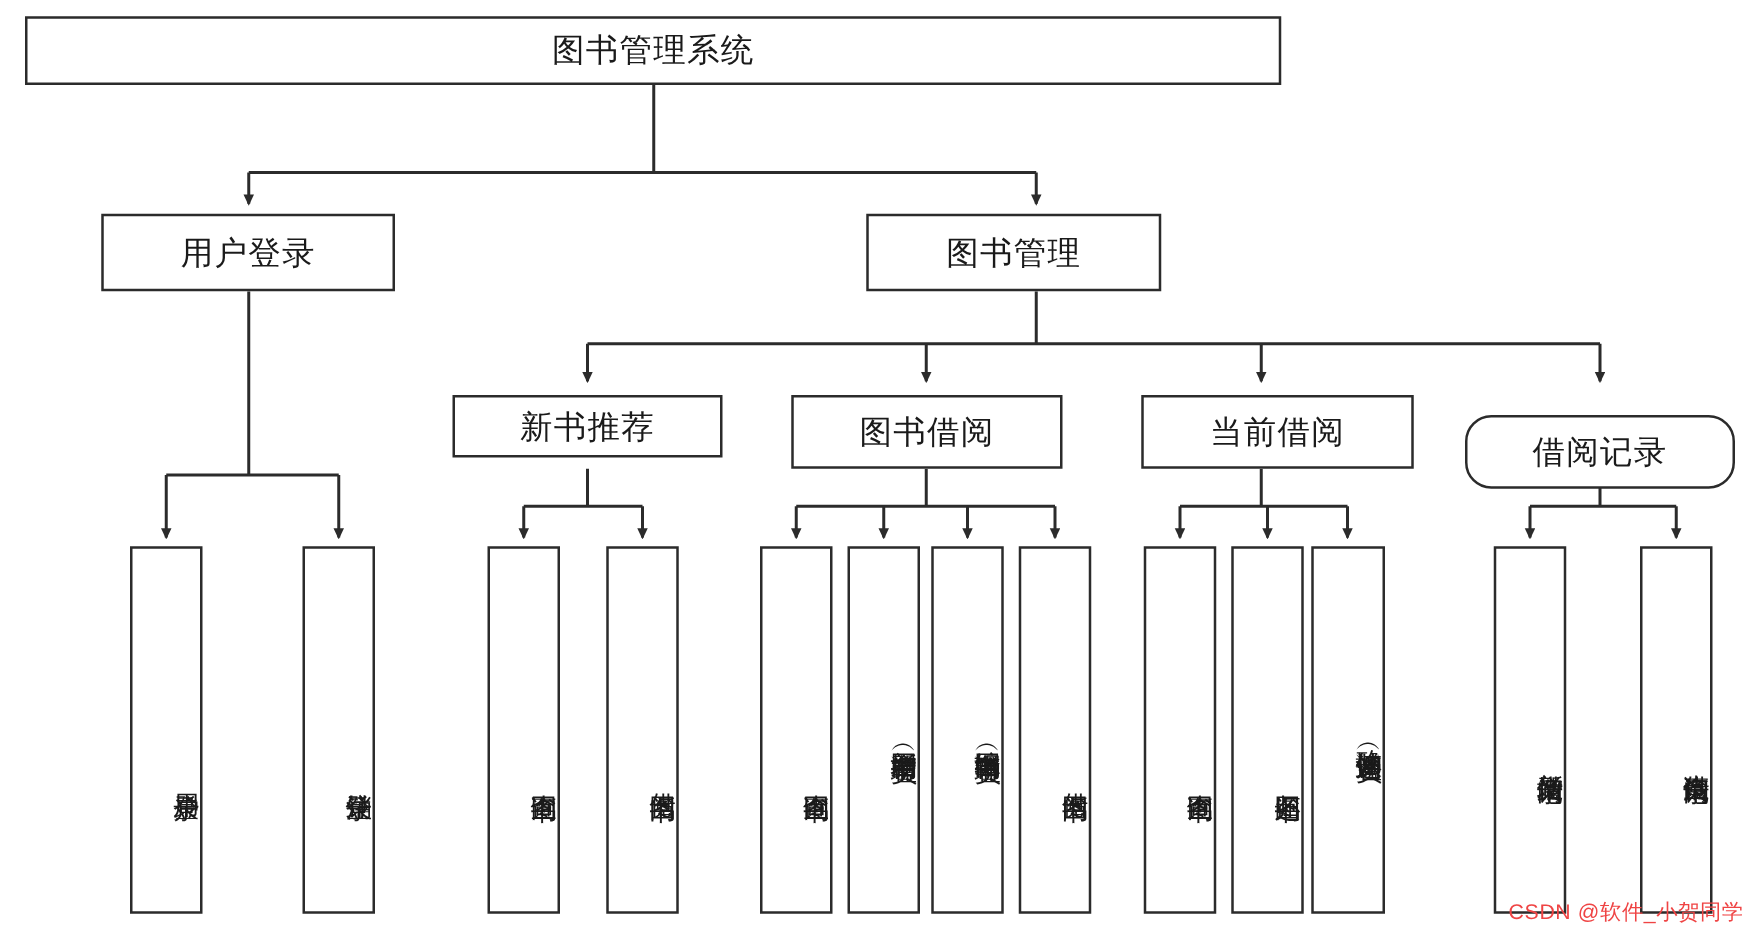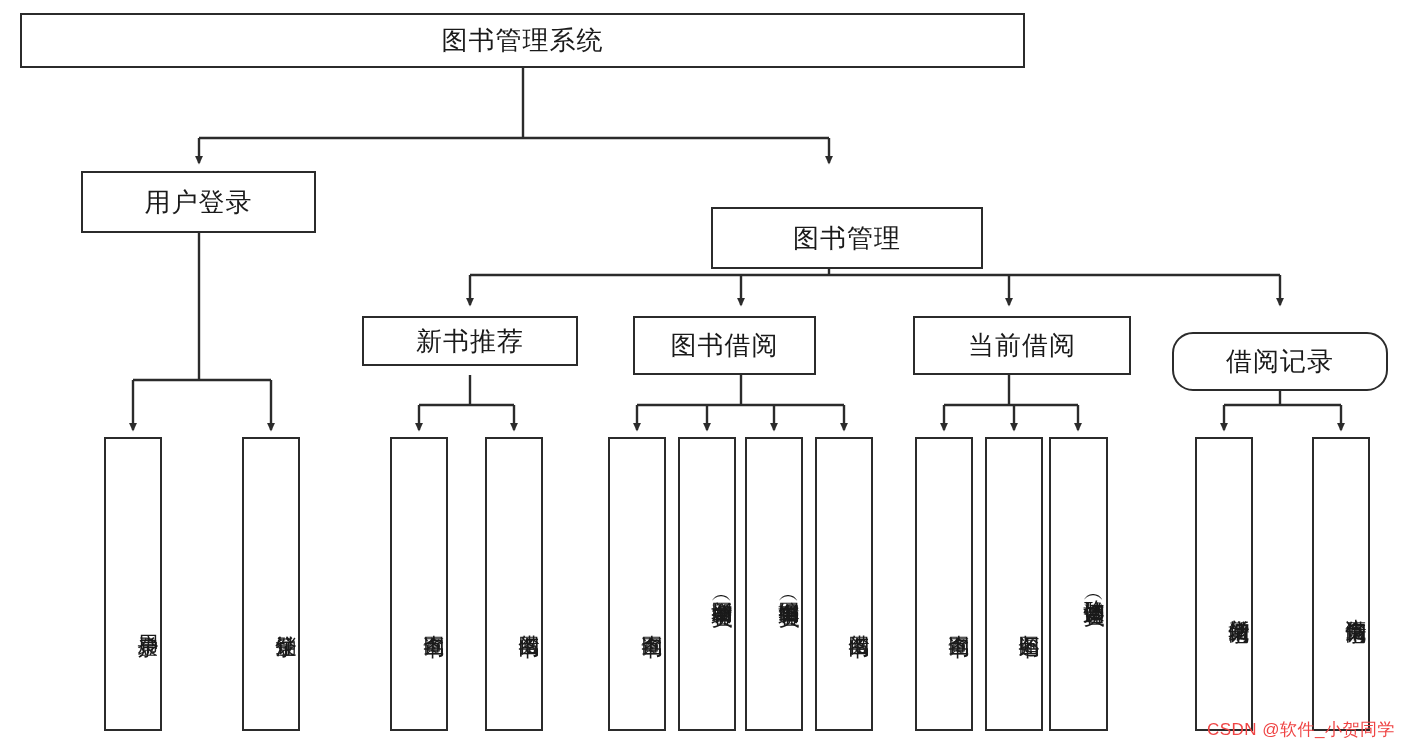--- a/index.html
+++ b/index.html
@@ -119,28 +119,28 @@
     </g>
   </svg>
 
   <div class="node horiz" style="left:20px; top:13px; width:1005px; height:55px;">
     <span>图书管理系统</span>
   </div>
 
   <div class="node horiz" style="left:81px; top:171px; width:235px; height:62px;">
     <span>用户登录</span>
   </div>
-  <div class="node horiz" style="left:711px; top:171px; width:272px; height:62px;margin-top:36px;">
+  <div class="node horiz" style="left:693px; top:171px; width:236px; height:62px;">
     <span>图书管理</span>
   </div>
 
   <div class="node horiz" style="left:362px; top:316px; width:216px; height:50px;">
     <span>新书推荐</span>
   </div>
-  <div class="node horiz" style="left:633px; top:316px; width:183px; height:59px;">
+  <div class="node horiz" style="left:633px; top:316px; width:217px; height:59px;">
     <span>图书借阅</span>
   </div>
   <div class="node horiz" style="left:900px; top:316px; width:218px; height:59px;margin-left:13px;">
     <span>当前借阅</span>
   </div>
   <div class="node horiz" style="left:1172px; top:332px; width:216px; height:59px;border-radius:21px;">
     <span>借阅记录</span>
   </div>
 
   <div class="node vert" style="left:104px; top:437px; width:58px; height:294px; padding-top:72px;">

